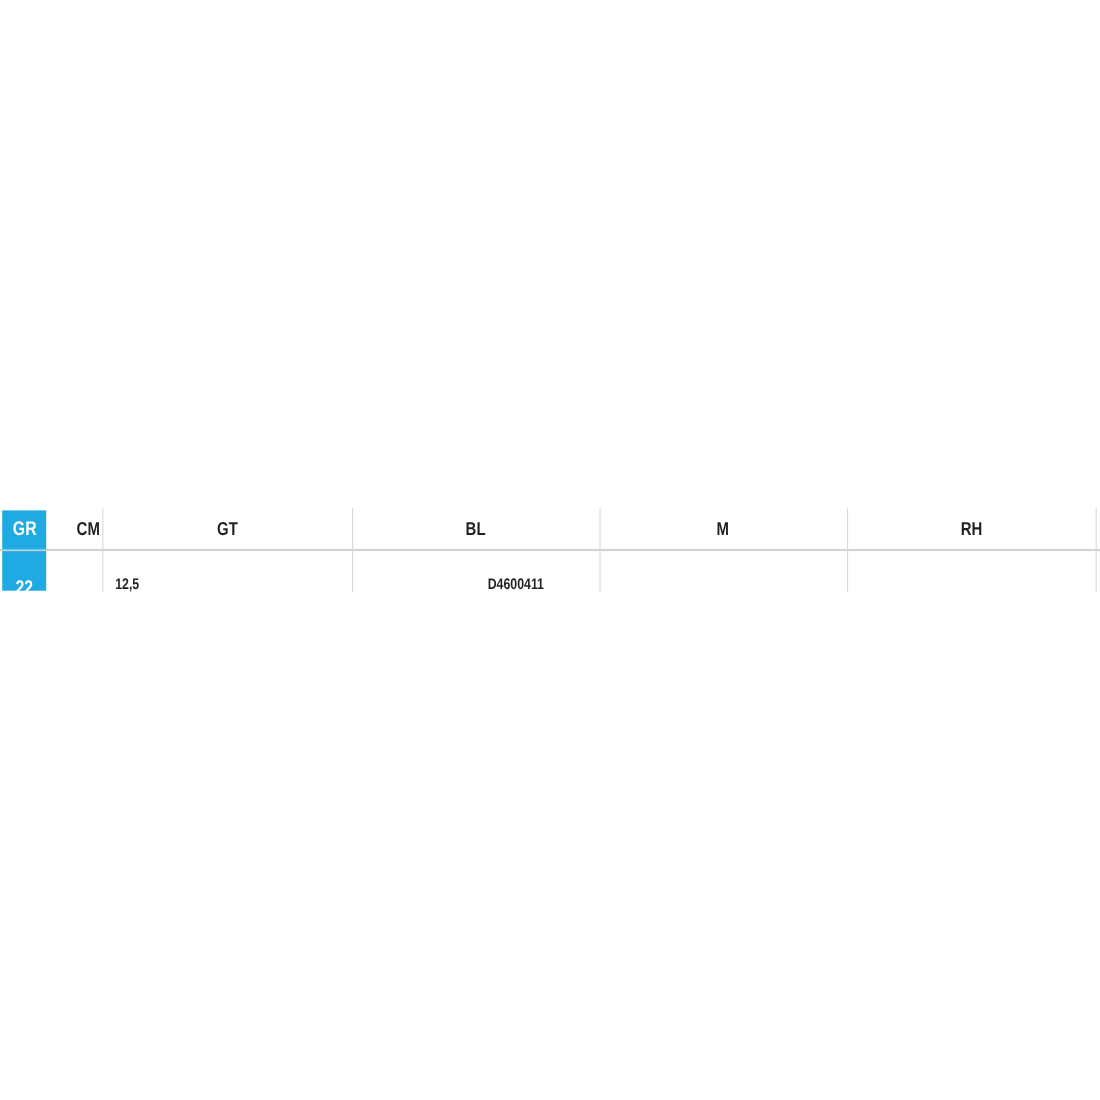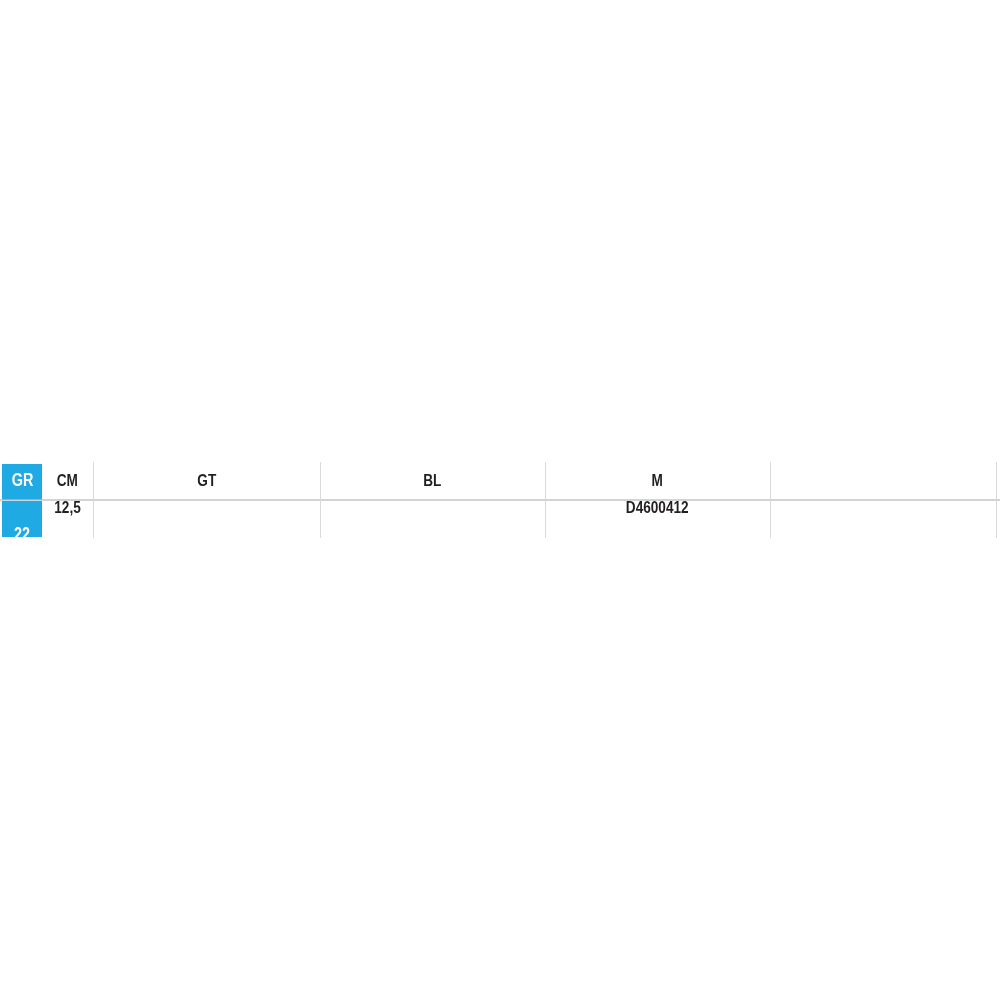--- a/index.html
+++ b/index.html
@@ -97,23 +97,23 @@
   .txt-cell {
     position: absolute;
     font-family: "Liberation Sans", sans-serif;
     font-weight: bold;
     color: #231f20;
     text-align: center;
     z-index: 5;
     white-space: nowrap;
   }
   .txt-head { font-size: 17px; top: 9px; }
-  .txt-body { font-size: 17px; top: 36px; }
+  .txt-body { font-size: 14px; top: 60px; padding-left: 36px; }
 
-  .c-cm { left: 42px;  width: 51px;  }
+  .c-cm { left: 42px;  width: 51px; text-align: right;  }
   .c-gt { left: 93px;  width: 227px; }
   .c-bl { left: 320px; width: 225px; }
   .c-m  { left: 545px; width: 225px; }
   .c-rh { left: 770px; width: 226px; }
 </style>
 </head>
 <body>
 
 <div id="page">
 
@@ -128,20 +128,21 @@
     <div class="vline v2"></div>
     <div class="vline v3"></div>
     <div class="vline v4"></div>
     <div class="vline v5"></div>
 
     <div class="key-label key-head"><span class="condensed">GR</span></div>
     <div class="txt-cell txt-head c-cm"><span class="condensed">CM</span></div>
     <div class="txt-cell txt-head c-gt"><span class="condensed">GT</span></div>
     <div class="txt-cell txt-head c-bl"><span class="condensed">BL</span></div>
     <div class="txt-cell txt-head c-m"><span class="condensed">M</span></div>
+    <div class="txt-cell txt-head c-rh"><span class="condensed">RH</span></div>
 
     <div class="key-label key-body"><span class="condensed">22</span></div>
     <div class="txt-cell txt-body c-cm"><span class="condensed">12,5</span></div>
-    <div class="txt-cell txt-body c-m"><span class="condensed">D4600412</span></div>
+    <div class="txt-cell txt-body c-bl"><span class="condensed">D4600411</span></div>
 
   </div>
 
 </div>
 
 </body></html>

